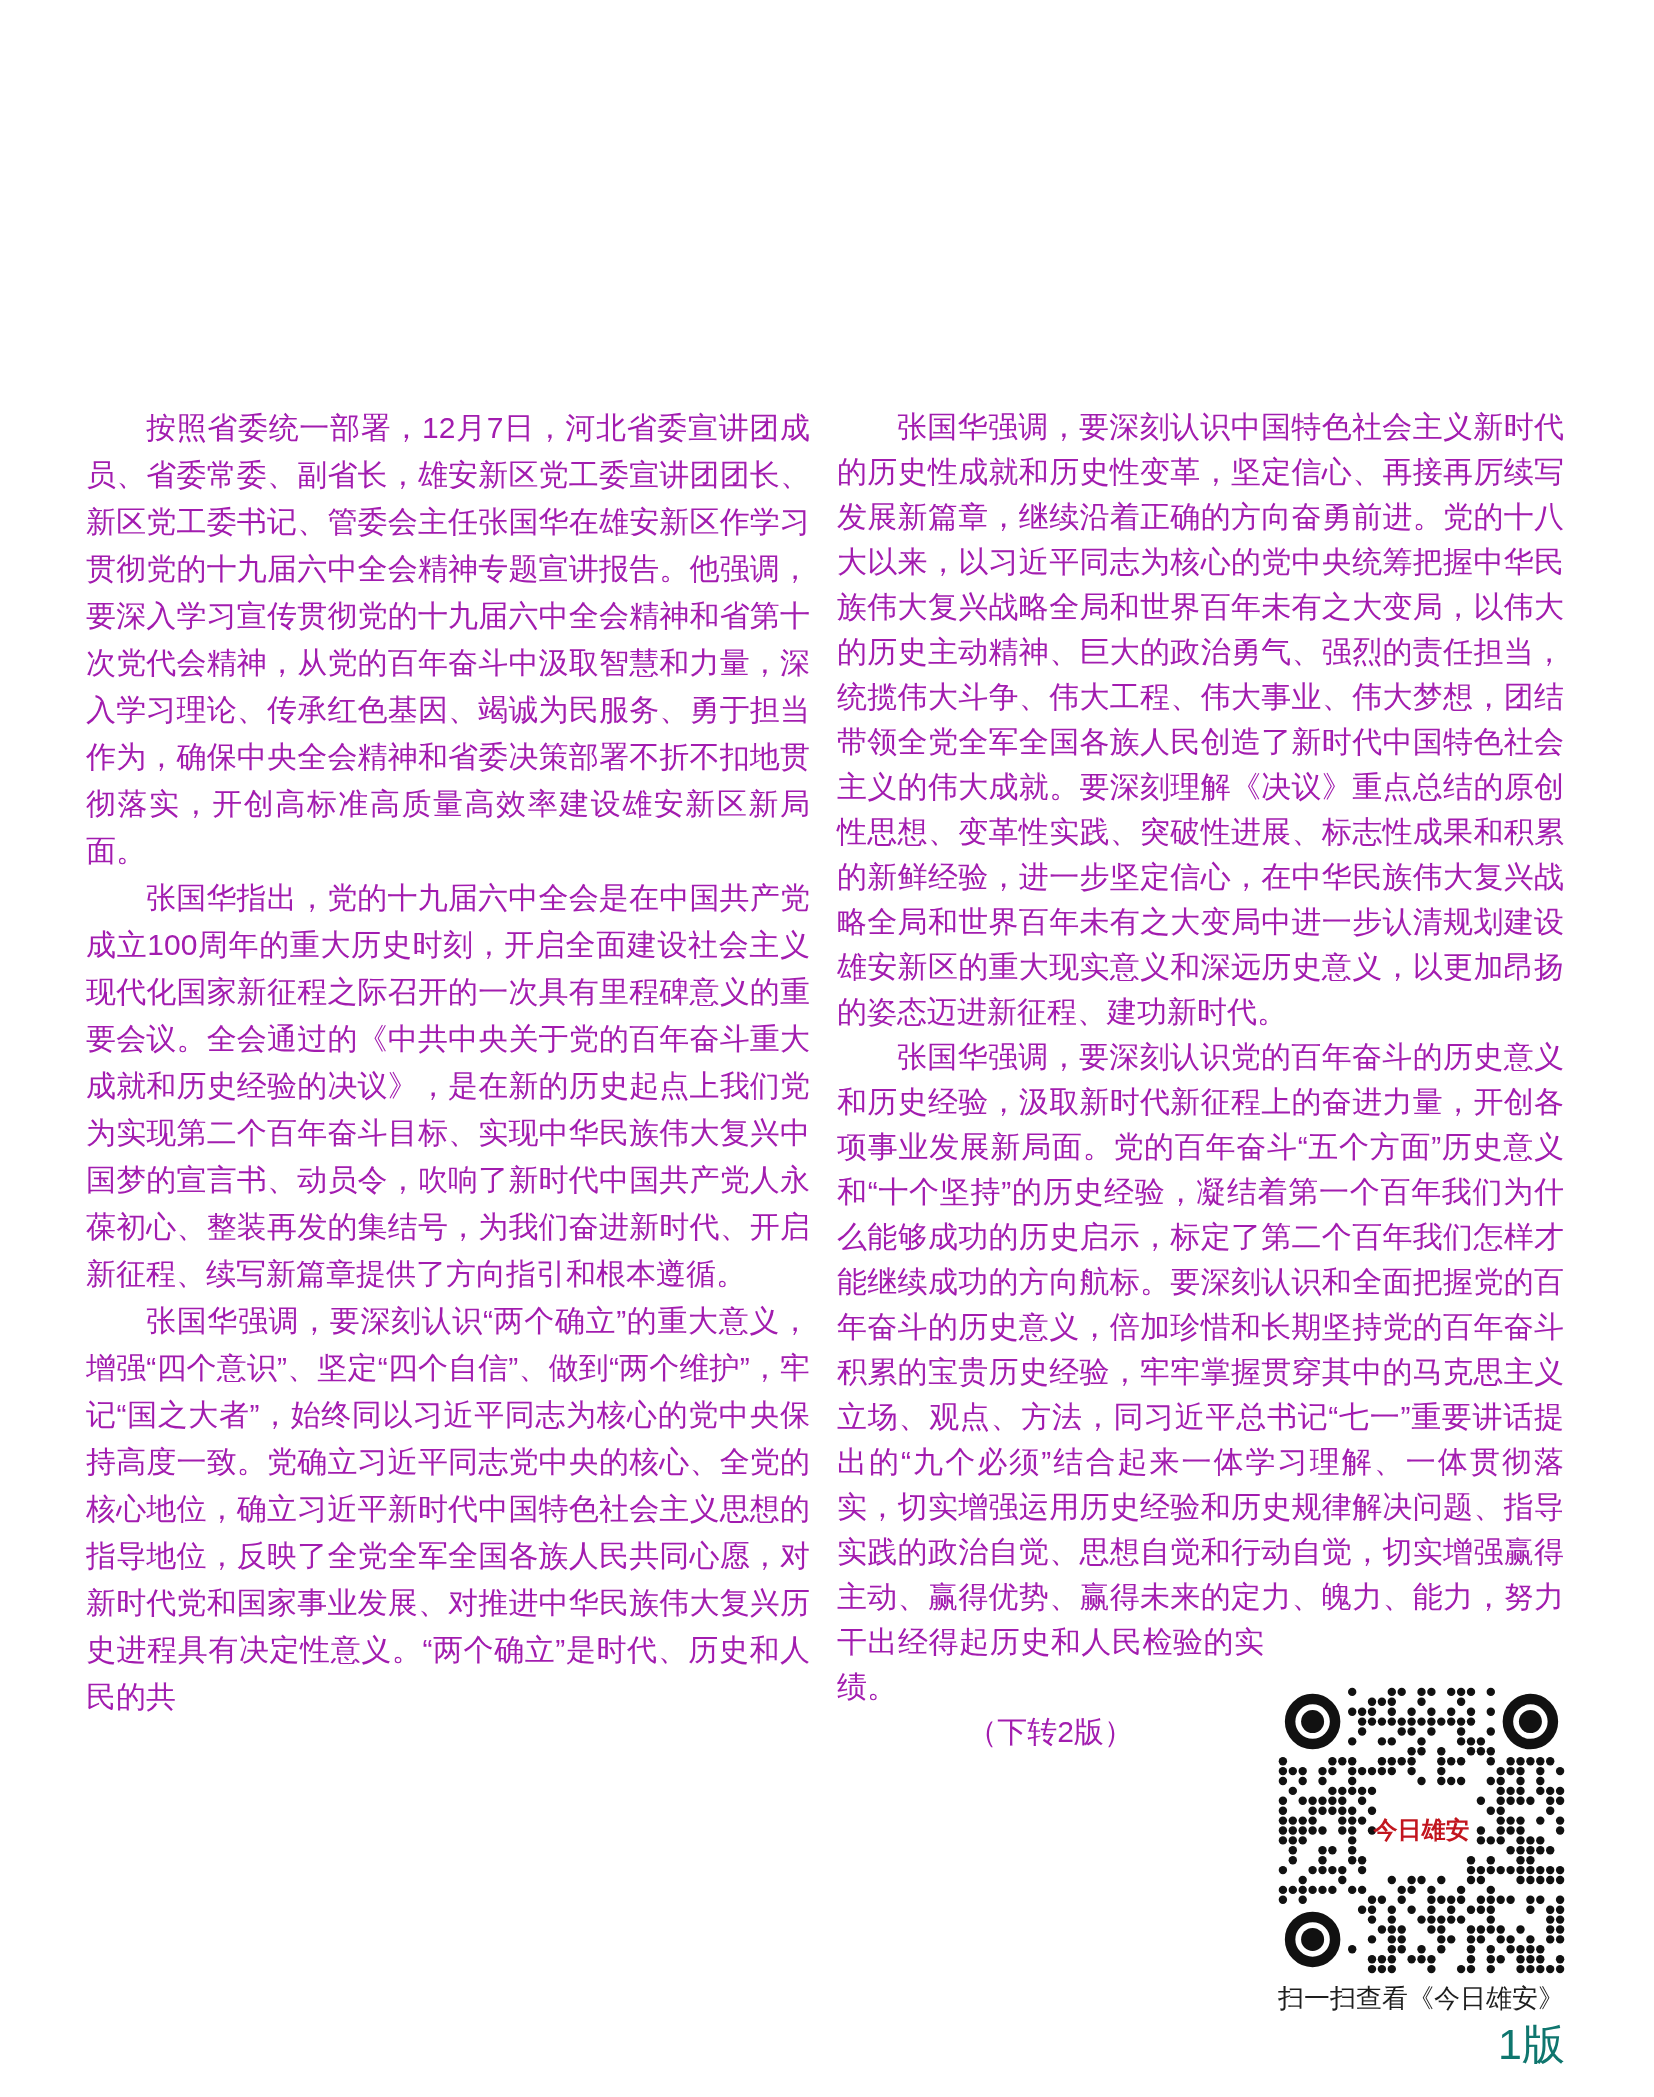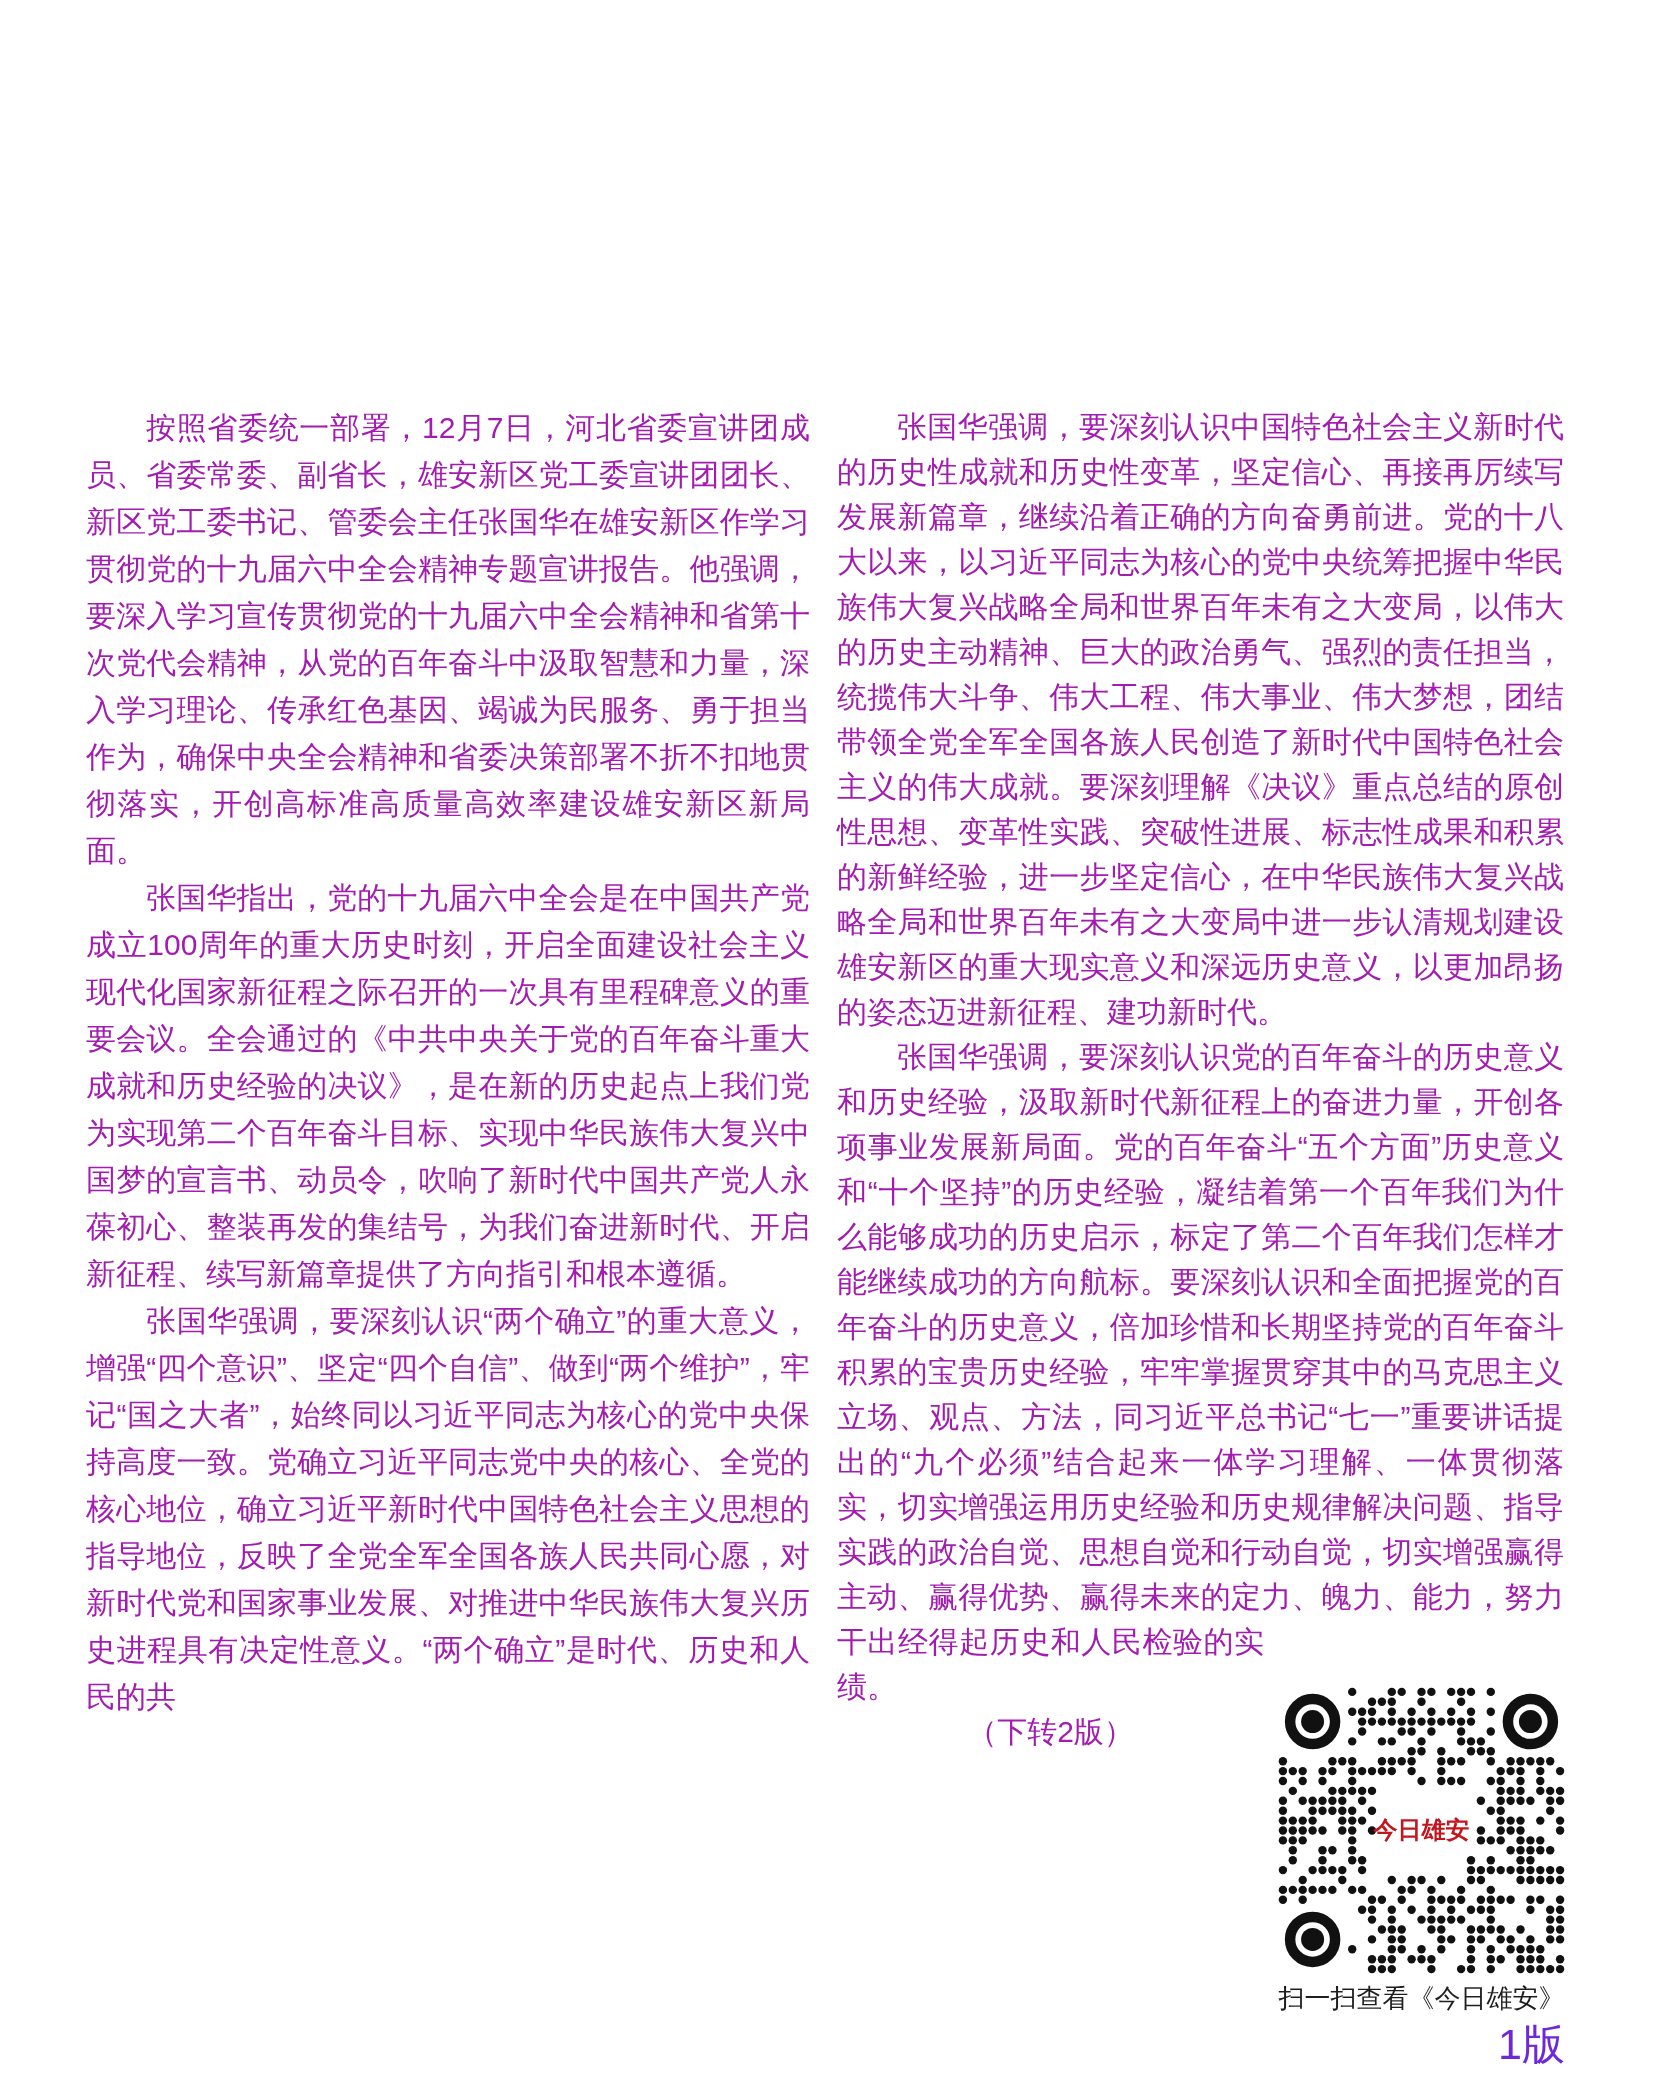--- a/index.html
+++ b/index.html
@@ -31,25 +31,25 @@
   .qr-spacer { float:right; clear:right; width:300px; height:451px; }
   
   .qr-block { position:absolute; left:1278px; top:1687px; width:287px; }
   .qr-svg { display:block; width:287px; height:287px; }
   .qr-label {
     font-family:"Liberation Serif","DejaVu Serif",serif;
     font-weight:bold; font-size:24px; text-anchor:middle;
   }
   .qr-caption {
     margin-top:8px; font-size:26px; line-height:32px;
-    white-space:nowrap; text-align:center; color:#1e1e1e;
+    white-space:nowrap; text-align:left; color:#1e1e1e;
   }
   .page-number {
     margin-top:6px; text-align:right;
-    font-size:43px; line-height:48px; color:#6d28d9;
+    font-size:43px; line-height:48px; color:#0f766e;
   }
 </style>
 </head>
 <body>
 
 <div class="page">
 
 
   <section class="col col-left">
     <p class="para">按照省委统一部署，12月7日，河北省委宣讲团成员、省委常委、副省长，雄安新区党工委宣讲团团长、新区党工委书记、管委会主任张国华在雄安新区作学习贯彻党的十九届六中全会精神专题宣讲报告。他强调，要深入学习宣传贯彻党的十九届六中全会精神和省第十次党代会精神，从党的百年奋斗中汲取智慧和力量，深入学习理论、传承红色基因、竭诚为民服务、勇于担当作为，确保中央全会精神和省委决策部署不折不扣地贯彻落实，开创高标准高质量高效率建设雄安新区新局面。</p>

